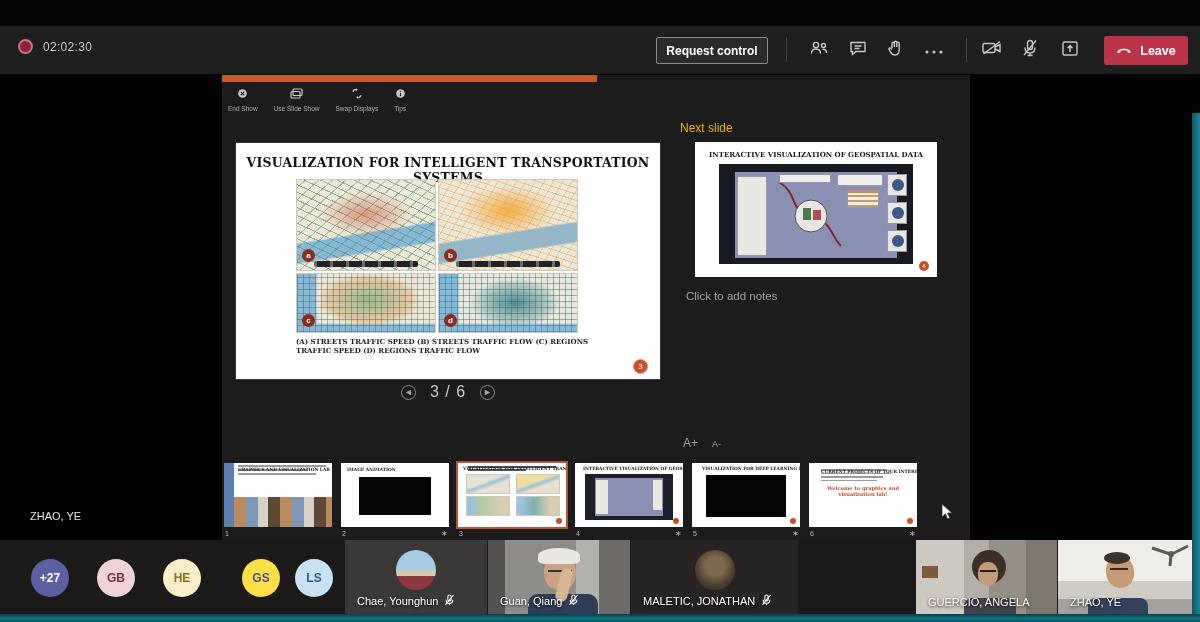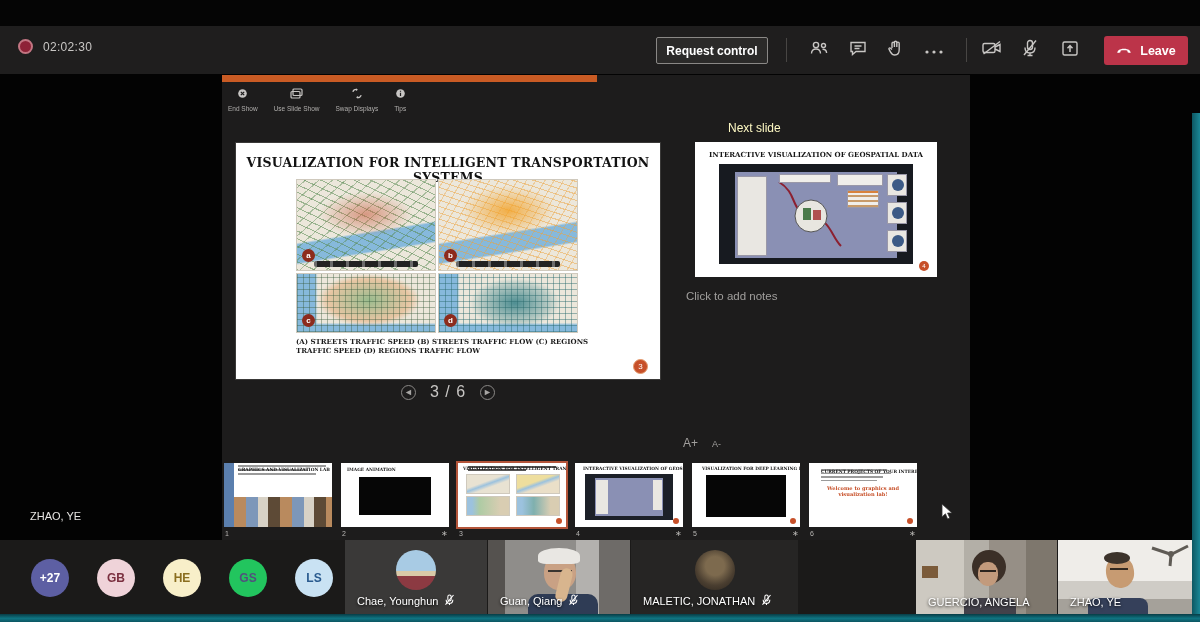--- a/index.html
+++ b/index.html
@@ -71,21 +71,21 @@
   .map-c .badge,.map-d .badge { bottom:5px; }
   .slide-caption { position:absolute; left:60px; top:194px; width:304px; font-family:"DejaVu Serif",serif; font-weight:700; font-size:7px; line-height:9px; color:#1c1c1c; }
   .page-dot { position:absolute; right:12px; bottom:5px; width:15px; height:15px; border-radius:50%; background:#c75029; color:#fff; font-size:8px; display:flex; align-items:center; justify-content:center; border:1px solid #e49a6d; }
 
   
   .slide-nav { position:absolute; left:14px; top:308px; width:424px; height:18px; display:flex; align-items:center; justify-content:center; gap:14px; color:#c8c6c4; }
   .nav-circle { width:15px; height:15px; border:1px solid #8a8886; border-radius:50%; color:#a8a6a4; font-size:9px; display:flex; align-items:center; justify-content:center; }
   .nav-pos { font-size:16px; letter-spacing:1px; }
 
   
-  .next-label { position:absolute; left:458px; top:46px; font-size:12px; color:#fef9c3;margin-left:48px; }
+  .next-label { position:absolute; left:458px; top:46px; font-size:12px; color:#eab308; }
   .next-thumb { position:absolute; left:473px; top:67px; width:242px; height:135px; background:#ffffff; }
   .next-title { position:absolute; left:0; right:0; top:8px; text-align:center; font-family:"DejaVu Serif",serif; font-weight:700; font-size:7px; color:#161616; }
   .geo-shot { position:absolute; left:24px; top:22px; width:194px; height:100px; background:#171a20; }
   .geo-map { position:absolute; left:16px; top:8px; right:16px; bottom:6px; background:#8a90b4; }
   .geo-panel-l { position:absolute; left:18px; top:12px; width:30px; bottom:8px; background:#e9e7e2; border:1px solid #9a98a8; }
   .geo-top1 { position:absolute; left:60px; top:10px; width:52px; height:9px; background:#f0eeea; border:1px solid #9a98a8; }
   .geo-top2 { position:absolute; left:118px; top:10px; width:46px; height:12px; background:#f0eeea; border:1px solid #9a98a8; }
   .geo-legend { position:absolute; left:128px; top:26px; width:32px; height:18px; background:#f0eeea; border:1px solid #9a98a8;
     background-image:linear-gradient(180deg,#d8823c 2px,transparent 2px),repeating-linear-gradient(0deg,#c79a6a 0 2px,#f0eeea 2px 5px); }
   .geo-ic { position:absolute; right:6px; width:20px; height:22px; background:#e9e7e2; border:1px solid #9a98a8; }
@@ -113,21 +113,21 @@
 
   .stage-name { position:absolute; left:30px; top:436px; font-size:11px; color:#e8e6e4; }
   .cursor { position:absolute; left:941px; top:429px; }
 
   
   .bottombar { position:absolute; left:0; top:540px; width:1200px; height:74px; background:#1b1a19; }
   .avatar { position:absolute; top:19px; width:38px; height:38px; border-radius:50%; display:flex; align-items:center; justify-content:center; font-size:12px; font-weight:600; }
   .av-27 { left:31px; background:#5d5fa3; color:#fff; }
   .av-gb { left:97px; background:#efd3d9; color:#7a2f3f; }
   .av-he { left:163px; background:#f8efc9; color:#8a6d1e; }
-  .av-gs { left:229px; background:#22c55e; color:#51517d; }
+  .av-gs { left:242px; background:#fde047; color:#51517d; }
   .av-ls { left:295px; background:#c9e2f3; color:#2a5b8f; }
 
   .tile { position:absolute; top:0; height:74px; overflow:hidden; }
   .tile .nameplate { position:absolute; left:12px; bottom:6px; display:flex; align-items:center; gap:6px; color:#fff; font-size:11px; text-shadow:0 1px 3px rgba(0,0,0,.9); white-space:nowrap; }
   .t-chae { left:345px; width:142px; background:#3a3938; }
   .t-guan { left:488px; width:142px; background:linear-gradient(90deg,#55524f 0 12%,#8f8d8a 12% 62%,#b3b1ae 62% 78%,#6e6b68 78%); }
   .t-maletic { left:631px; width:167px; background:#262524; }
   .t-nick { left:773px; width:142px; background:#3a3938; }
   .t-guercio { left:916px; width:141px; background:linear-gradient(90deg,#cdc9c1 0 34%,#b3afa7 34% 52%,#968f86 52% 78%,#7e776d 78%); }
   .t-zhao { left:1058px; width:134px; background:linear-gradient(180deg,#efedE9 0 55%,#cfccc6 55% 80%,#a5a19a 80%); }

